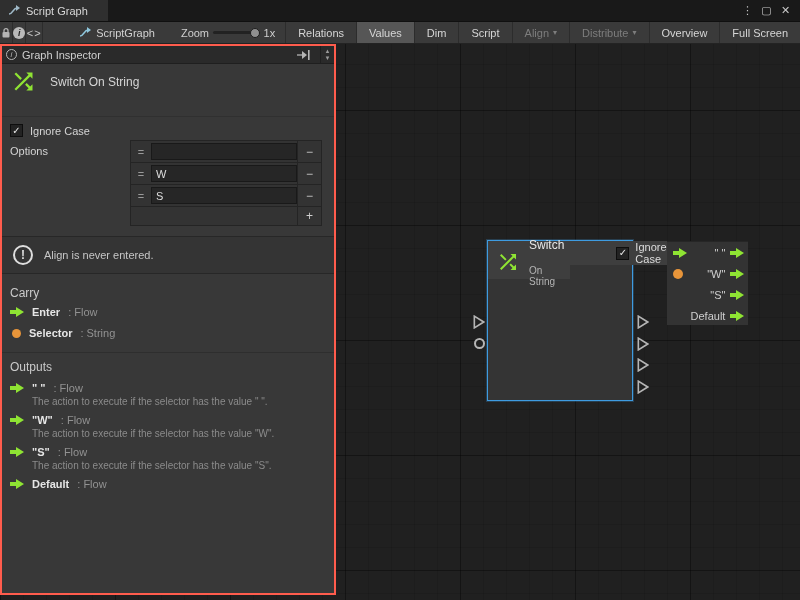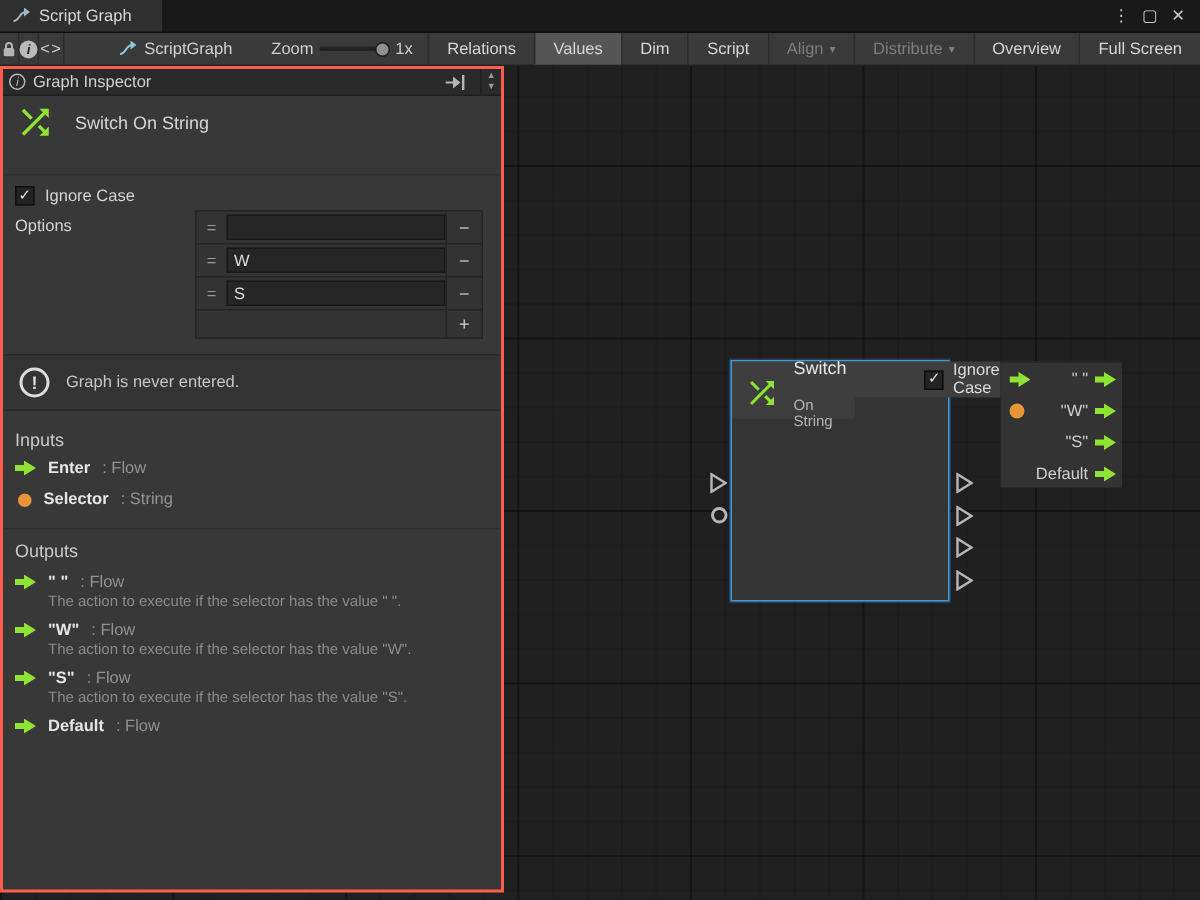--- a/index.html
+++ b/index.html
@@ -336,24 +336,24 @@
       </div>
       <div class="opt-footer">
         <span class="opt-plus">+</span>
       </div>
     </div>
 
     <div class="warnbox">
       <span class="warn-circle">
           <span>!</span>
         </span>
-      <span class="warn-text">Graph is never entered.</span>
-    </div>
-
-    <div class="sec-title" style="top:240px;">Inputs</div>
+      <span class="warn-text">Align is never entered.</span>
+    </div>
+
+    <div class="sec-title" style="top:240px;">Carry</div>
     <div class="io-row" style="top:260px;">
       <svg class="flow-arrow" viewBox="0 0 14 10">
           <path d="M0 3 H6 V0 L14 5 L6 10 V7 H0 Z" fill="#8fe433"></path>
         </svg>
       <span class="io-name">Enter</span>
       <span class="io-type">: Flow</span>
     </div>
     <div class="io-row" style="top:281px;left:10px;">
       <span class="dot" style="width:9px;height:9px;"></span>
       <span class="io-name">Selector</span>

